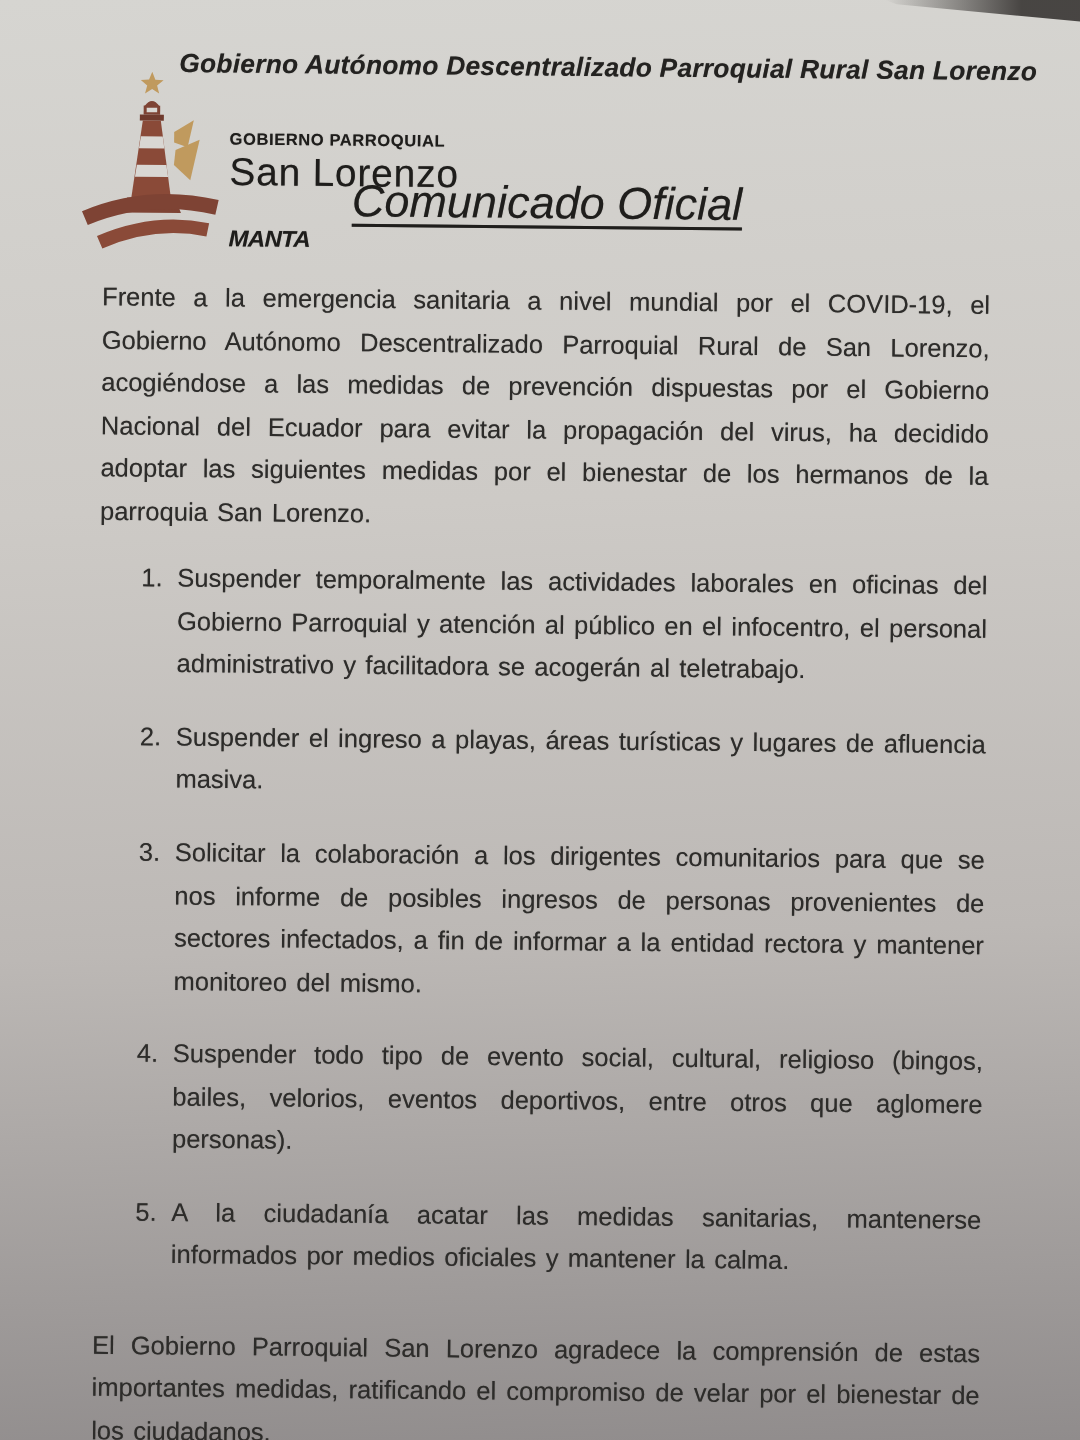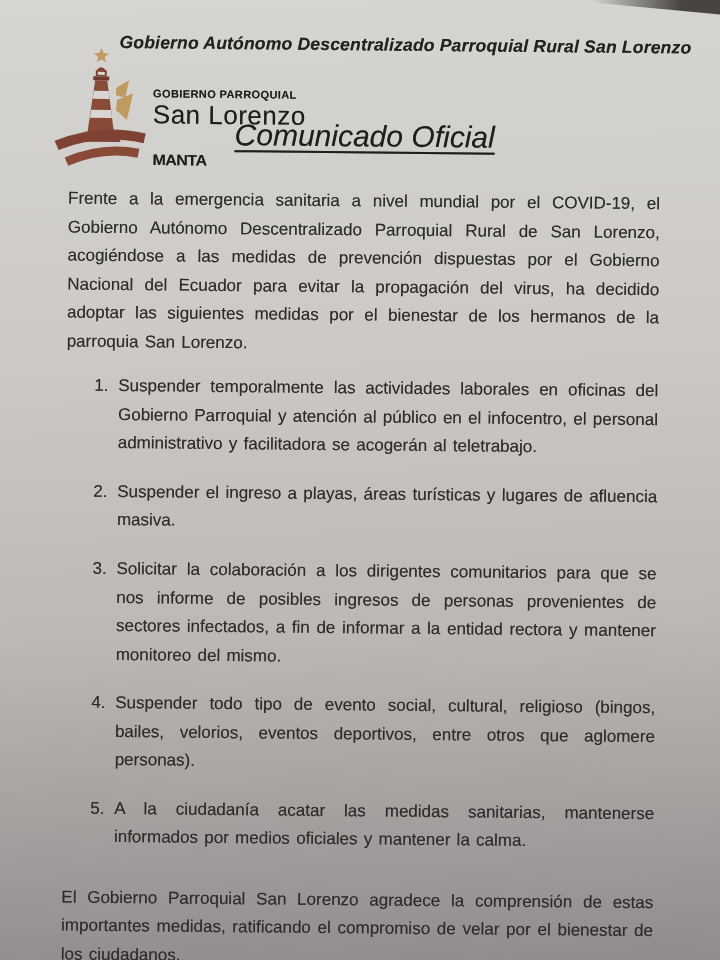--- a/index.html
+++ b/index.html
@@ -45,21 +45,21 @@
     letter-spacing: 0.2px;
     color: #232220;
     white-space: nowrap;
   }
 
   .logo-block { position: absolute; left: 54px; top: 48px; width: 330px; height: 130px; }
   .logo-svg { position: absolute; left: 0; top: 0; }
   .logo-text { position: absolute; left: 100px; top: 42px; line-height: 1; color: #1e1d1b; }
   .logo-line1 { font-size: 11px; font-weight: bold; letter-spacing: 0.4px; margin-bottom: 2px; }
   .logo-line2 { font-size: 26px; font-weight: 500; letter-spacing: 0.5px; margin-bottom: 2px; }
-  .logo-line3 { font-size: 16px; font-weight: 800; letter-spacing: -0.5px; transform: scaleY(0.95); margin-top: 25px; }
+  .logo-line3 { font-size: 16px; font-weight: 800; font-style: italic; letter-spacing: -0.5px; transform: scaleY(0.95); margin-top: 25px; }
 
   .doc-title {
     margin-top: 64px;
     text-align: center;
     font-size: 30px;
     font-style: italic;
     font-weight: 500;
     color: #1f1e1c;
     text-decoration: underline;
     text-underline-offset: 5px;

